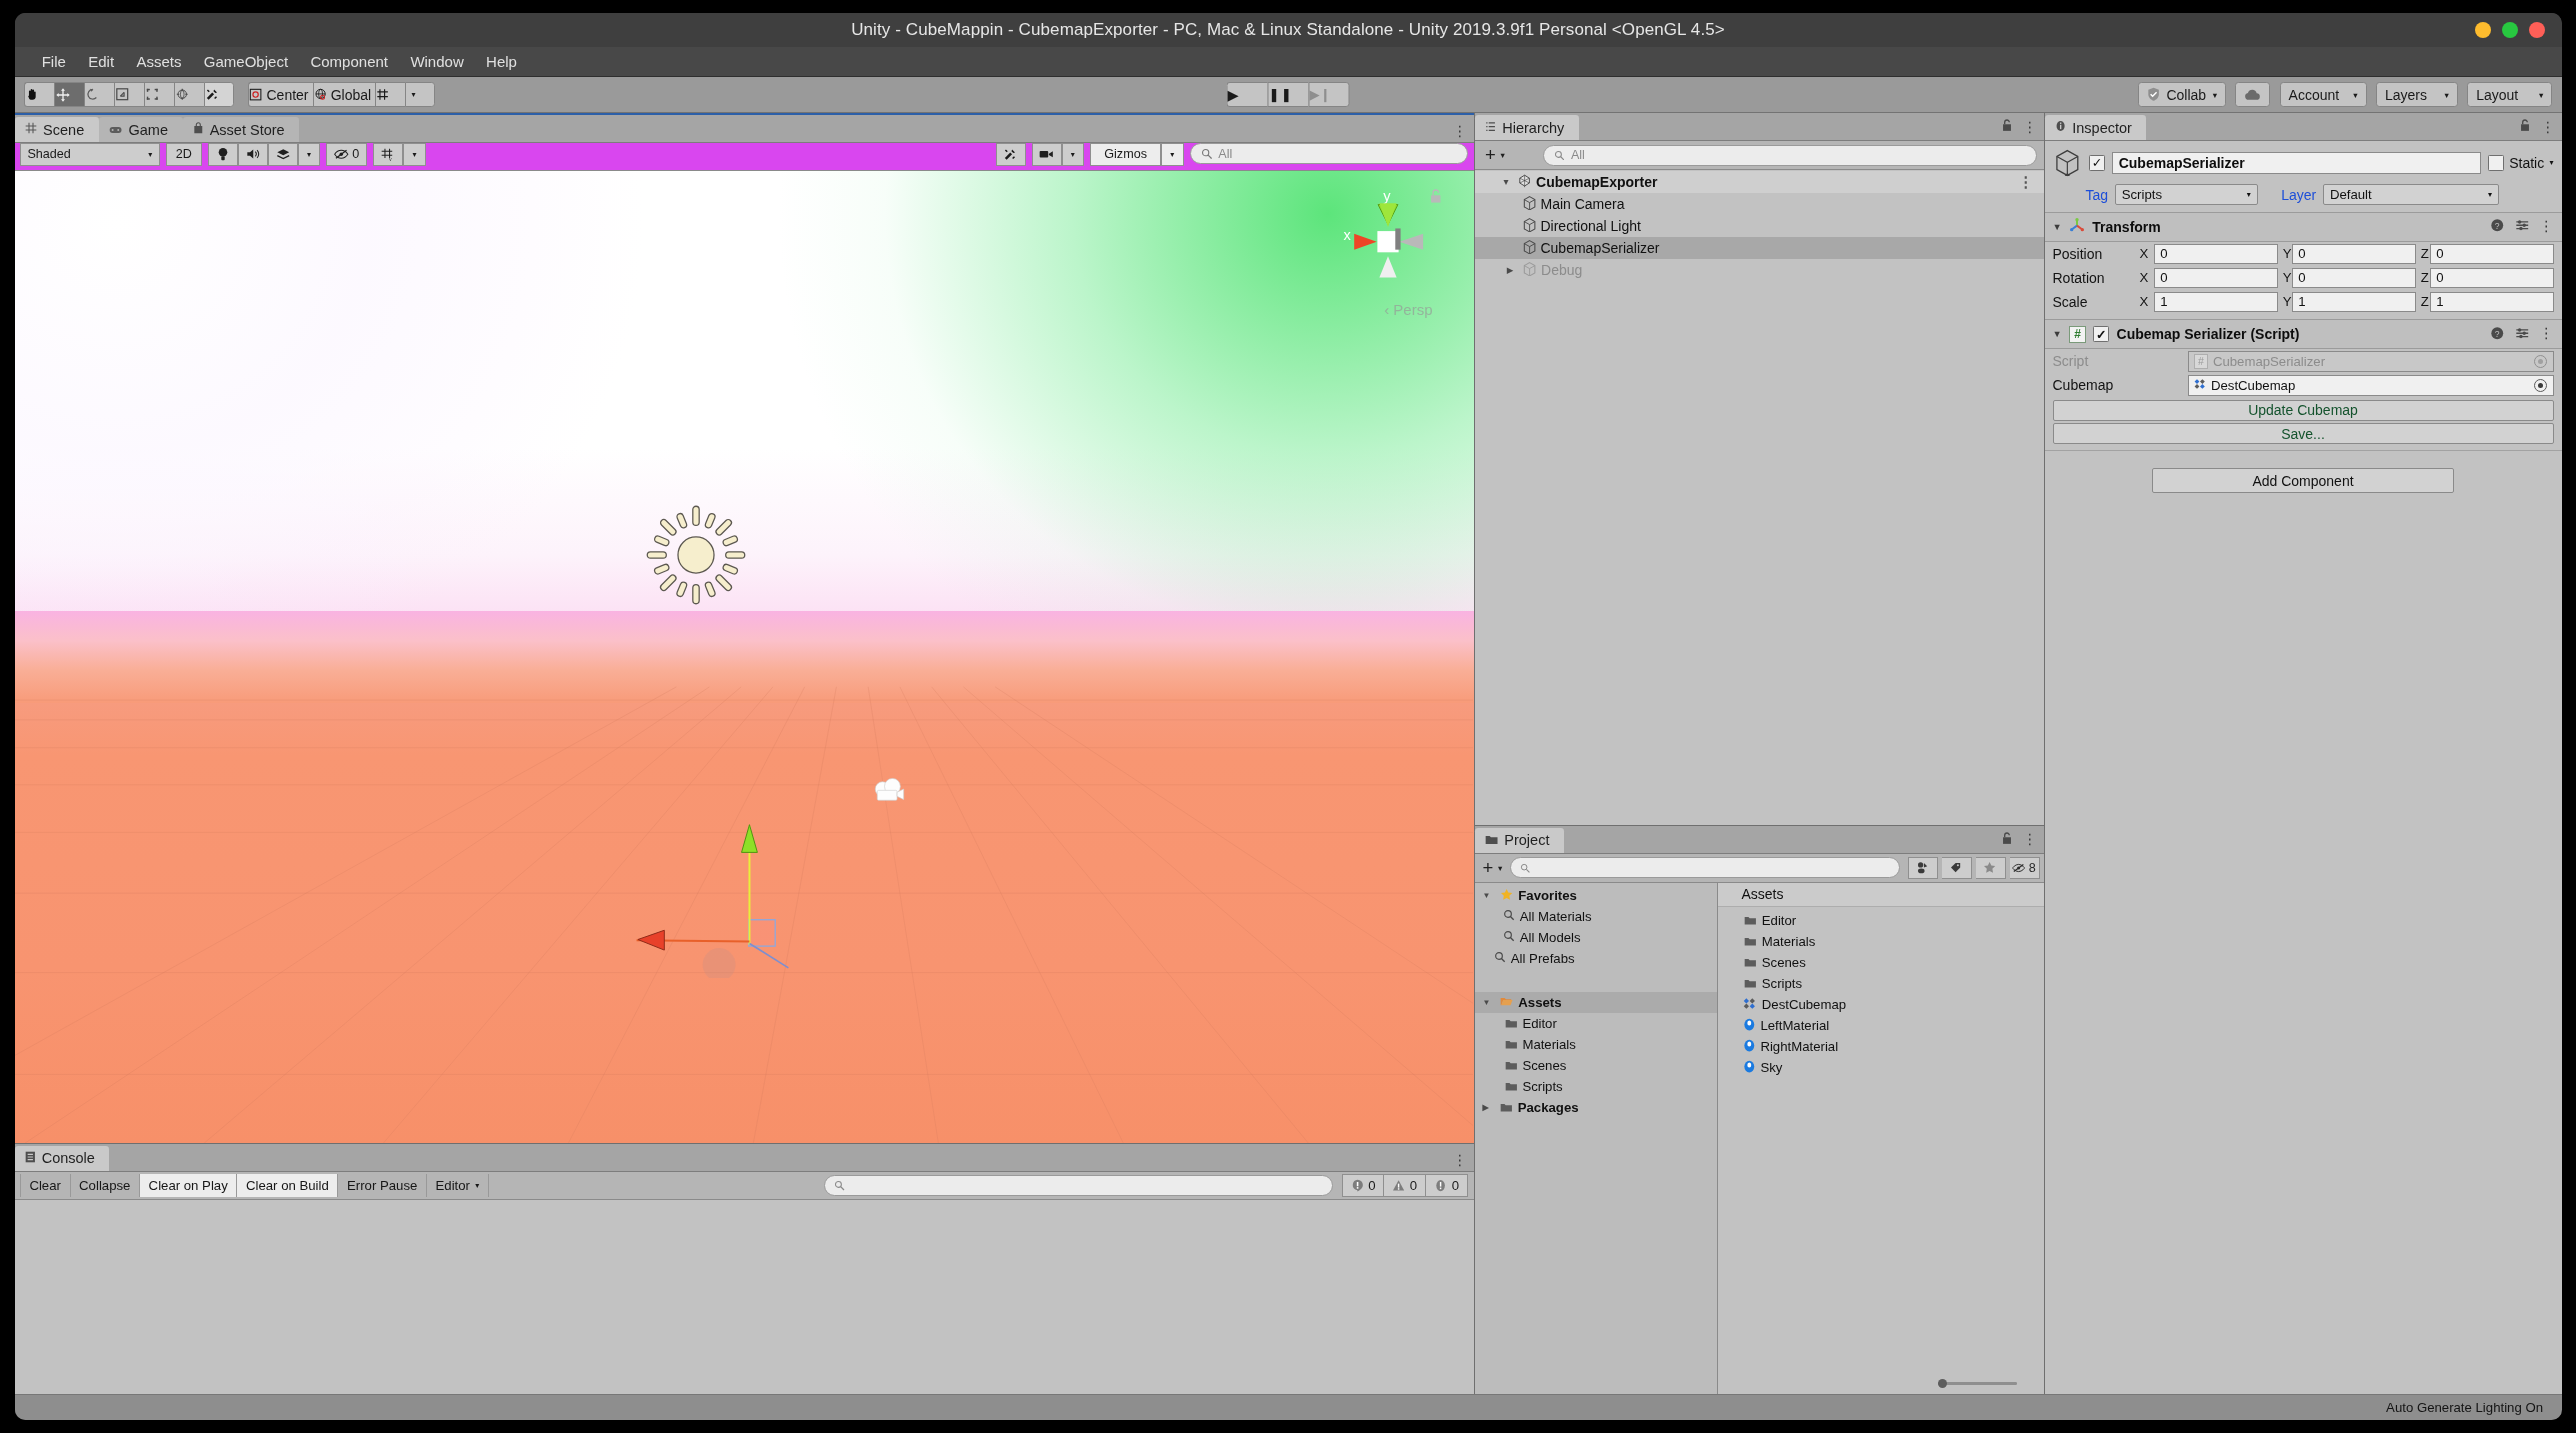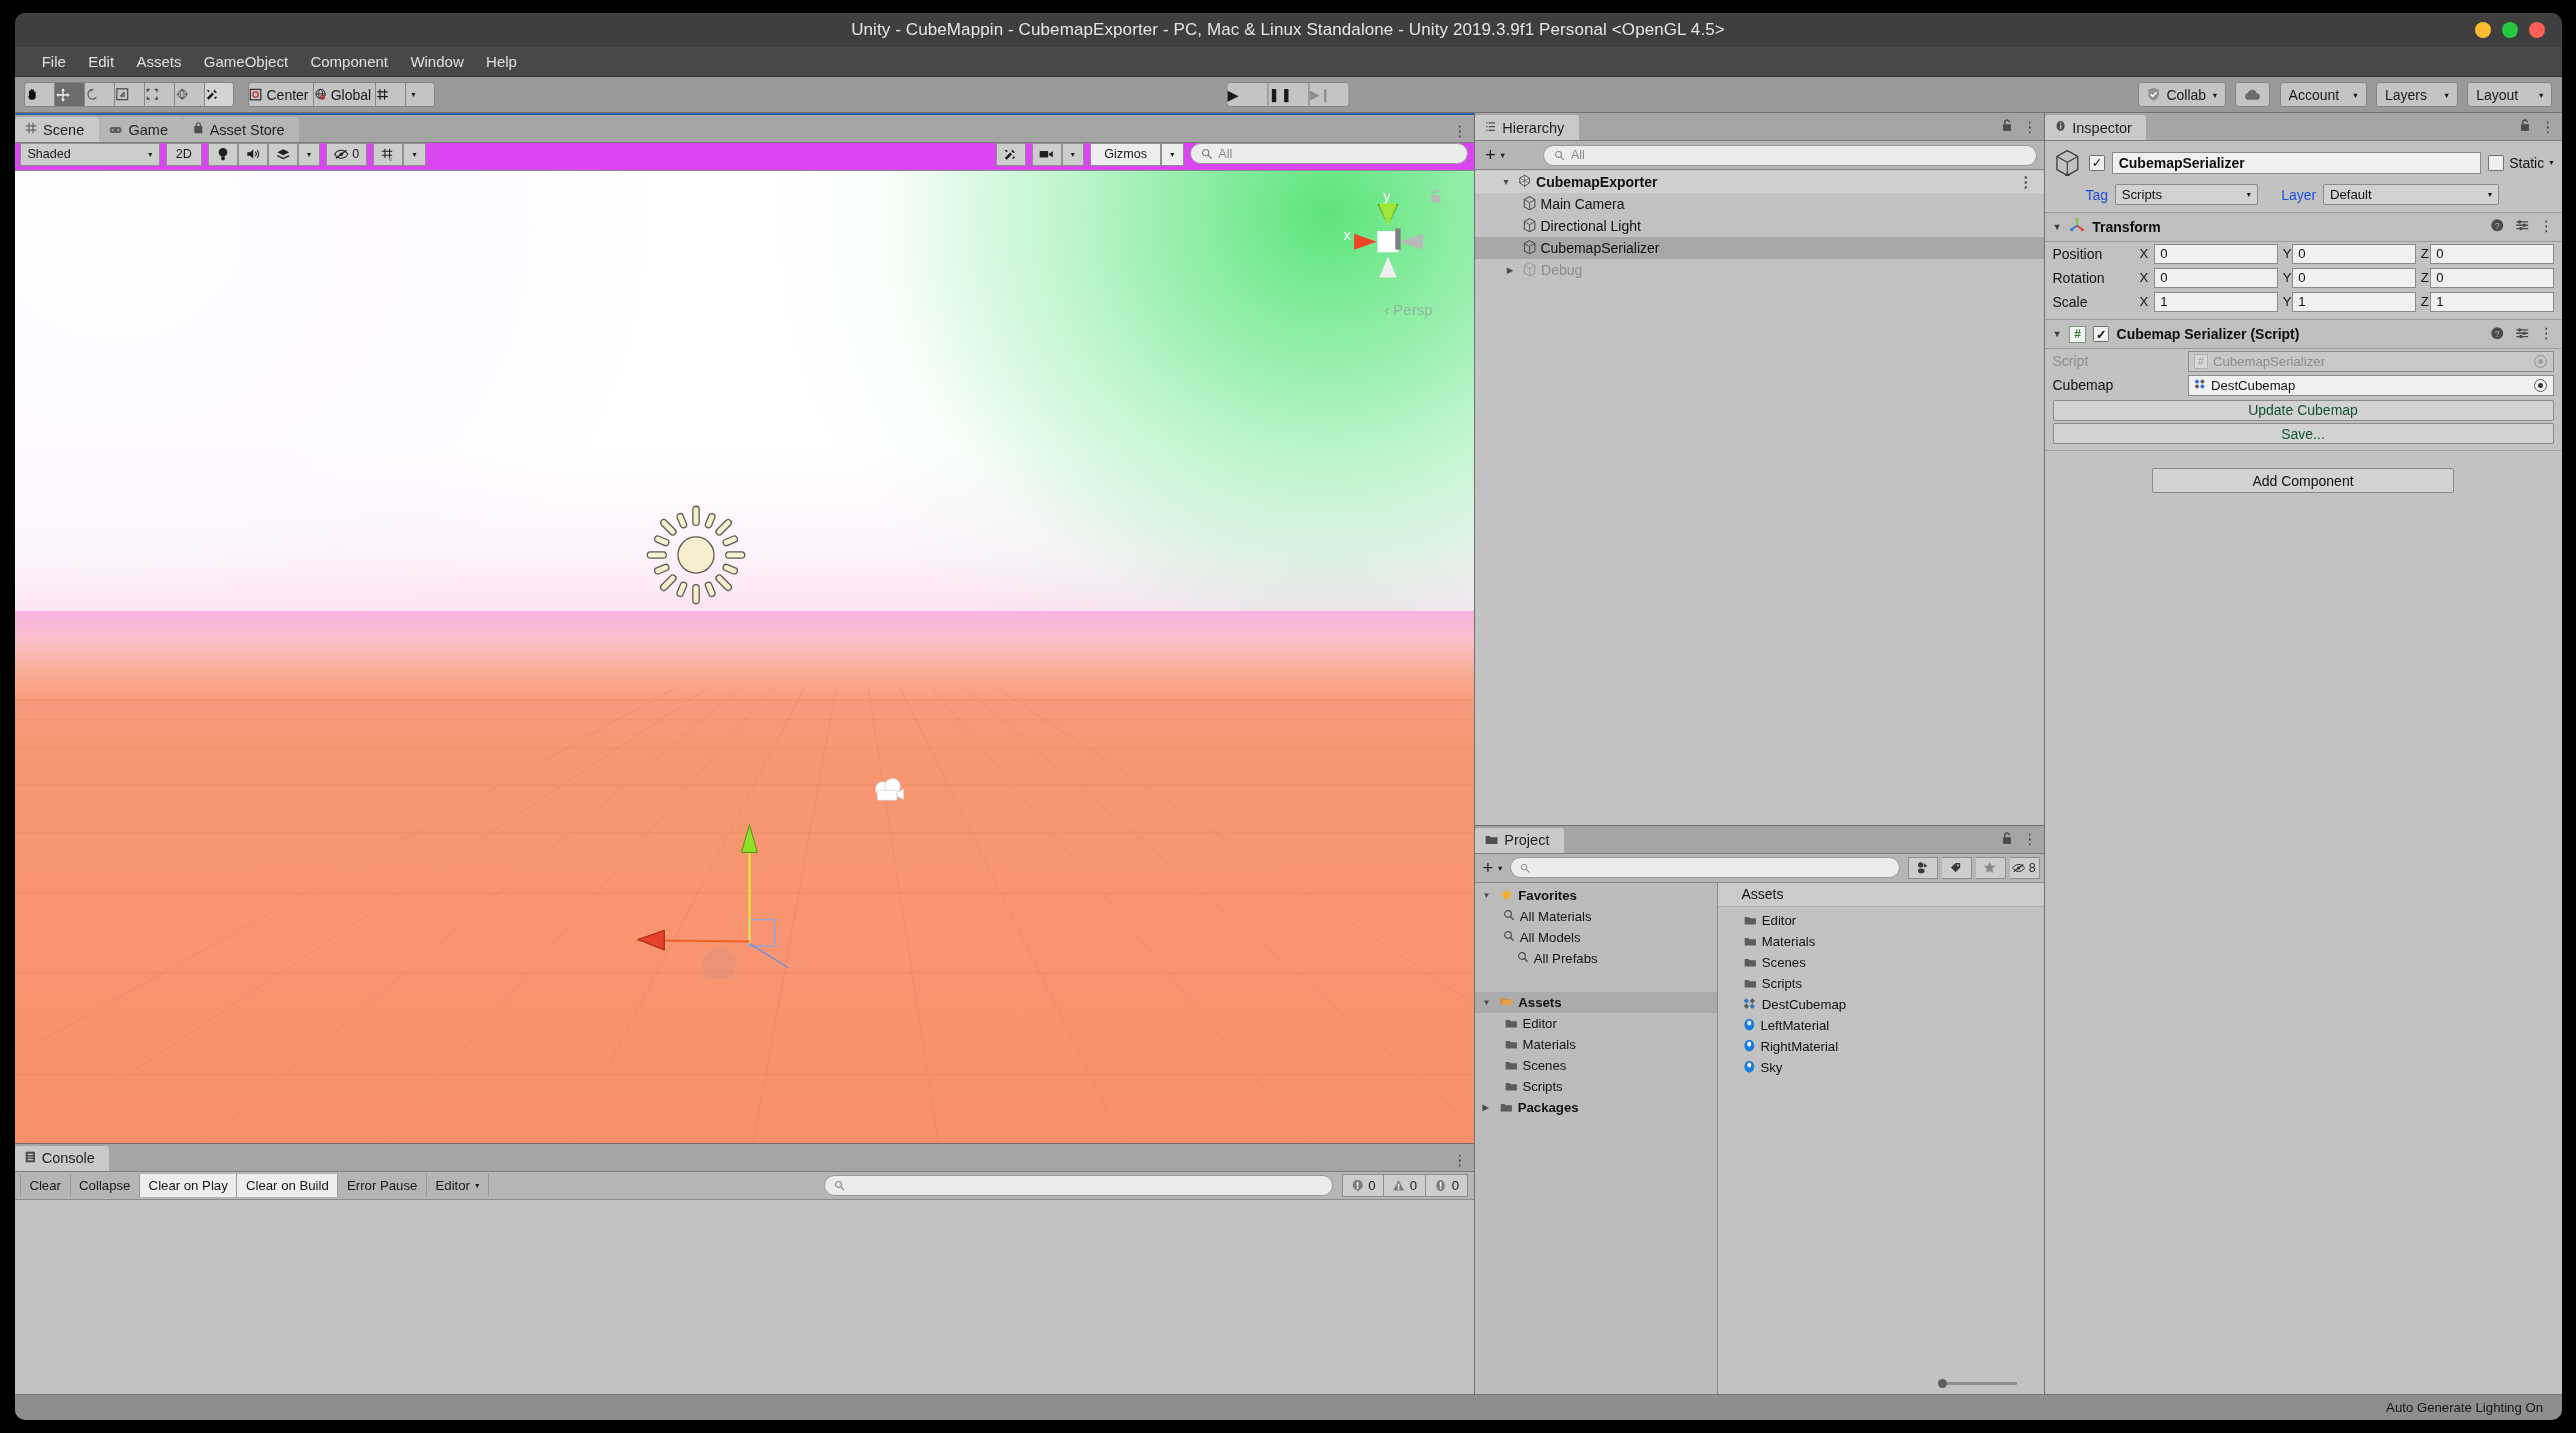--- a/index.html
+++ b/index.html
@@ -930,21 +930,21 @@
             </div>
             <div class="prow" style="padding-left:28px">
               <span>
                 <svg width="12" height="12" viewBox="0 0 18 18">
                     <circle cx="7.5" cy="7.5" r="5" stroke="#4a4a4a" stroke-width="1.8" fill="none"></circle>
                     <path d="M11.5 11.5L16 16" stroke="#4a4a4a" stroke-width="2"></path>
                   </svg>
               </span>
               <span>All Models</span>
             </div>
-            <div class="prow" style="padding-left:42px">
+            <div class="prow" style="padding-left:19px">
               <span>
                 <svg width="12" height="12" viewBox="0 0 18 18">
                     <circle cx="7.5" cy="7.5" r="5" stroke="#4a4a4a" stroke-width="1.8" fill="none"></circle>
                     <path d="M11.5 11.5L16 16" stroke="#4a4a4a" stroke-width="2"></path>
                   </svg>
               </span>
               <span>All Prefabs</span>
             </div>
 
             <div style="height:22.5px"></div>

